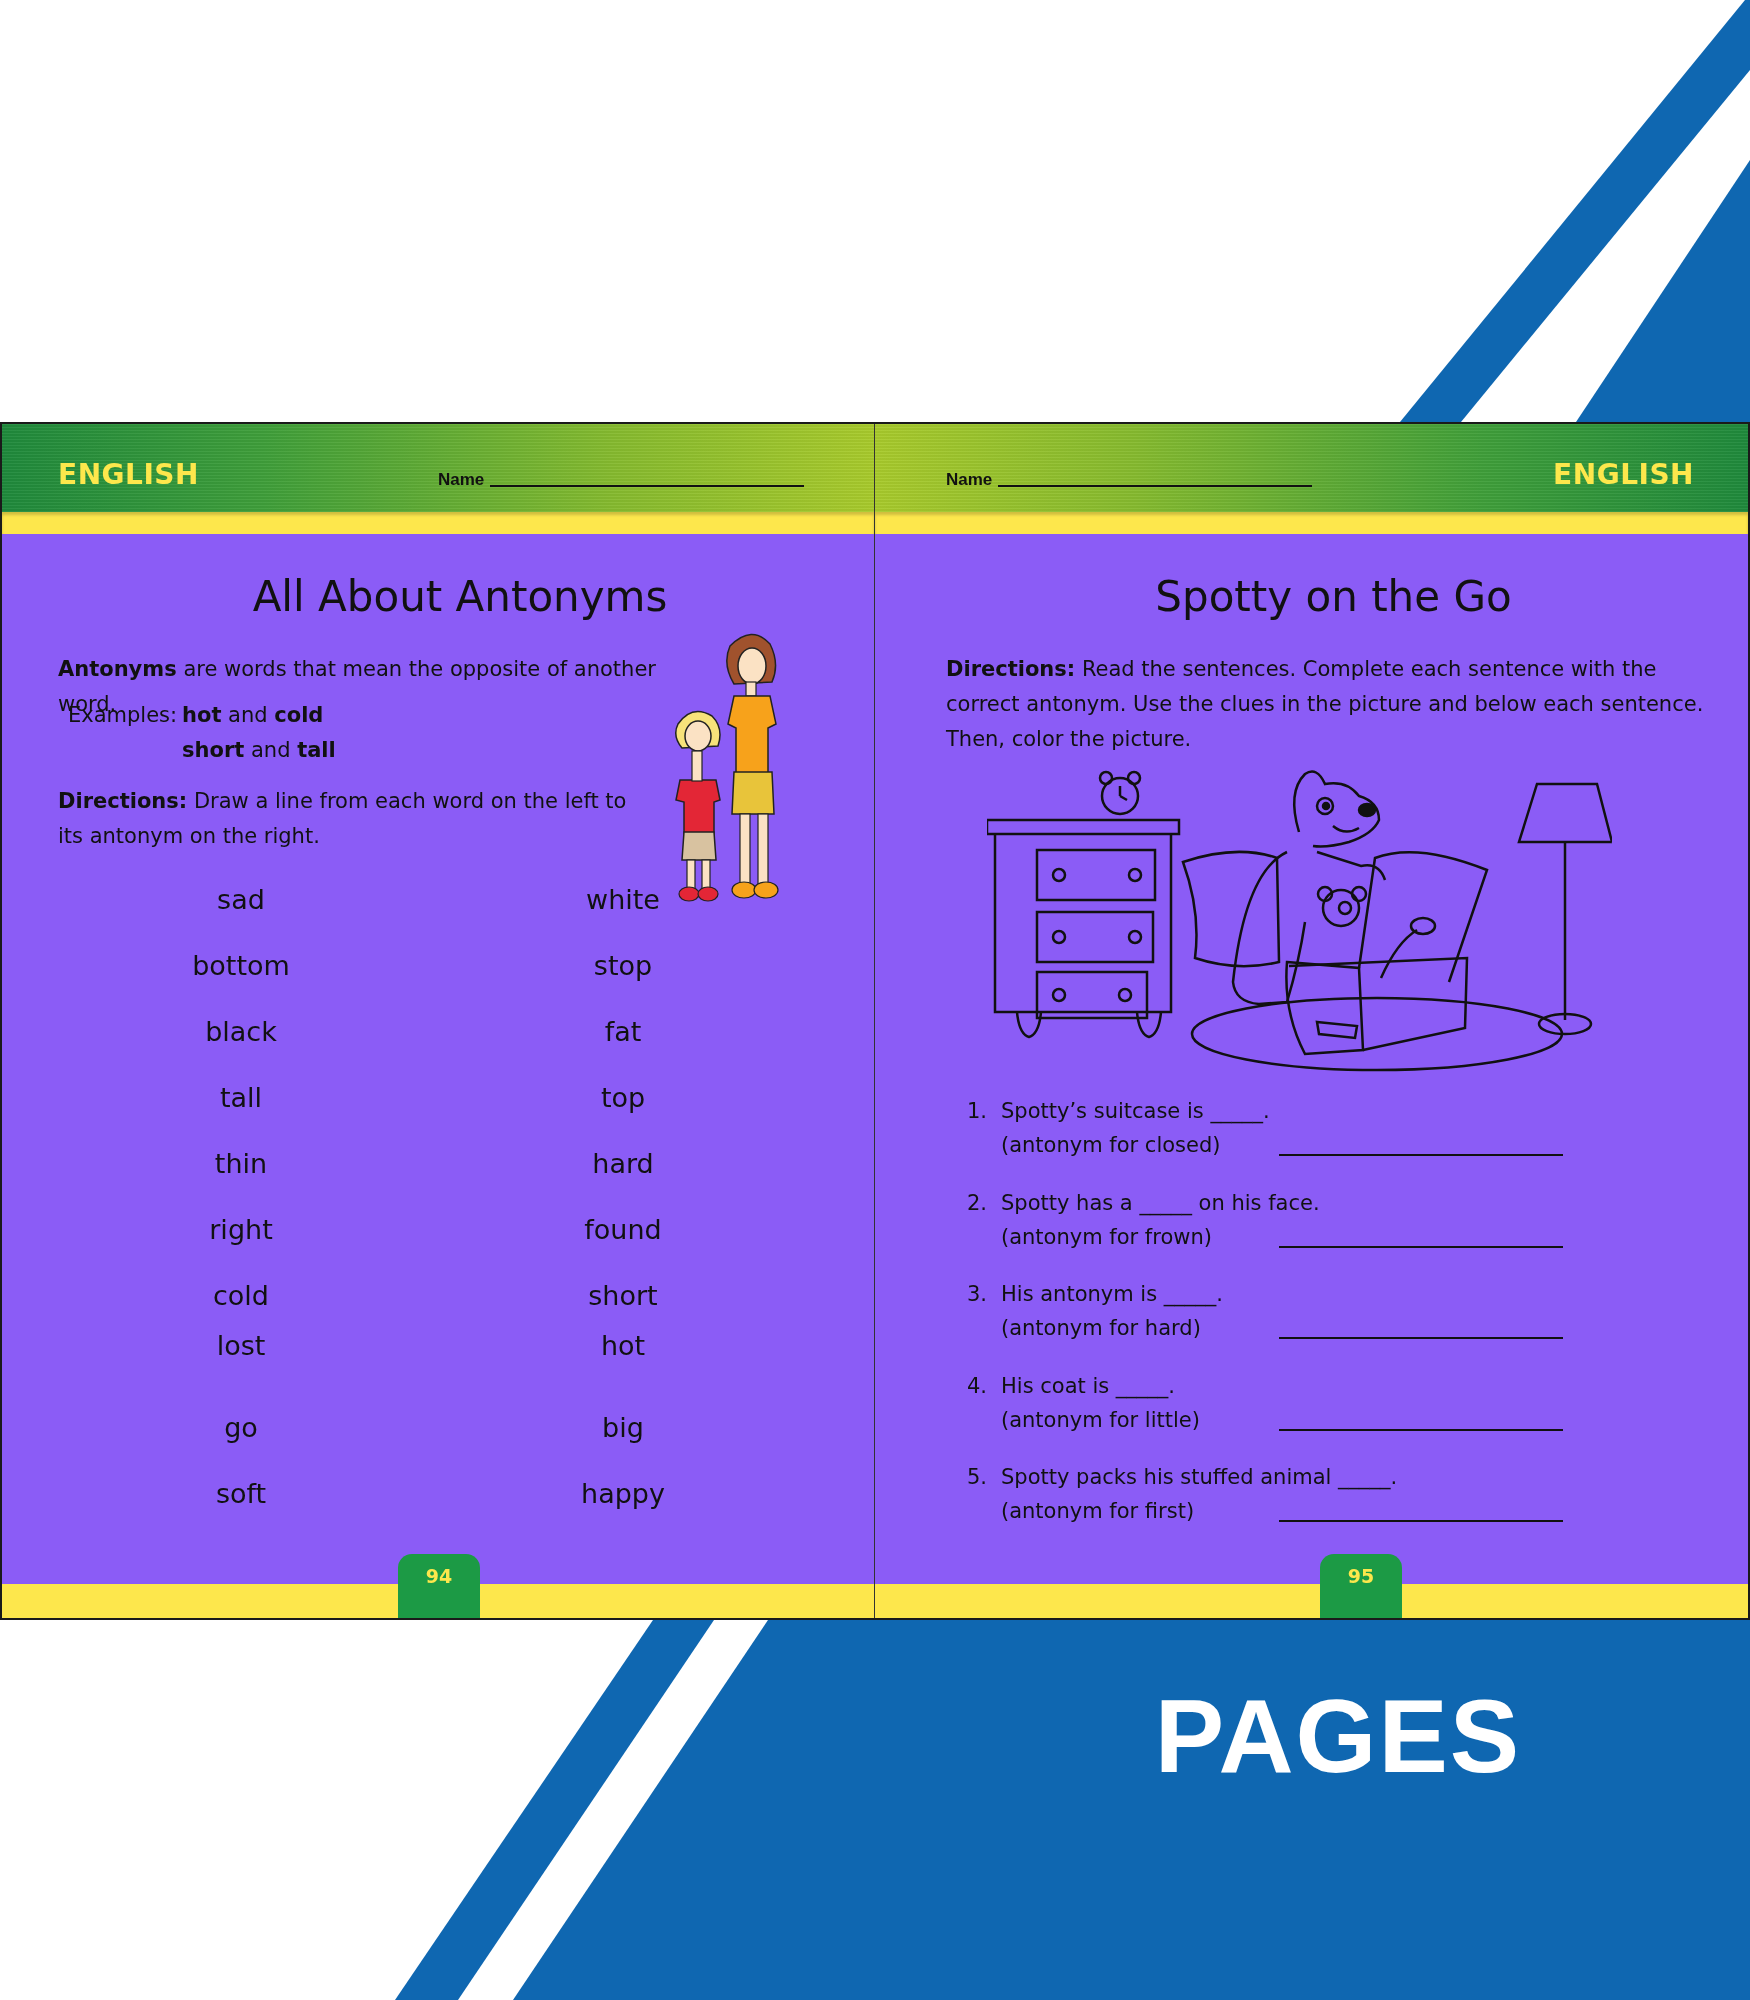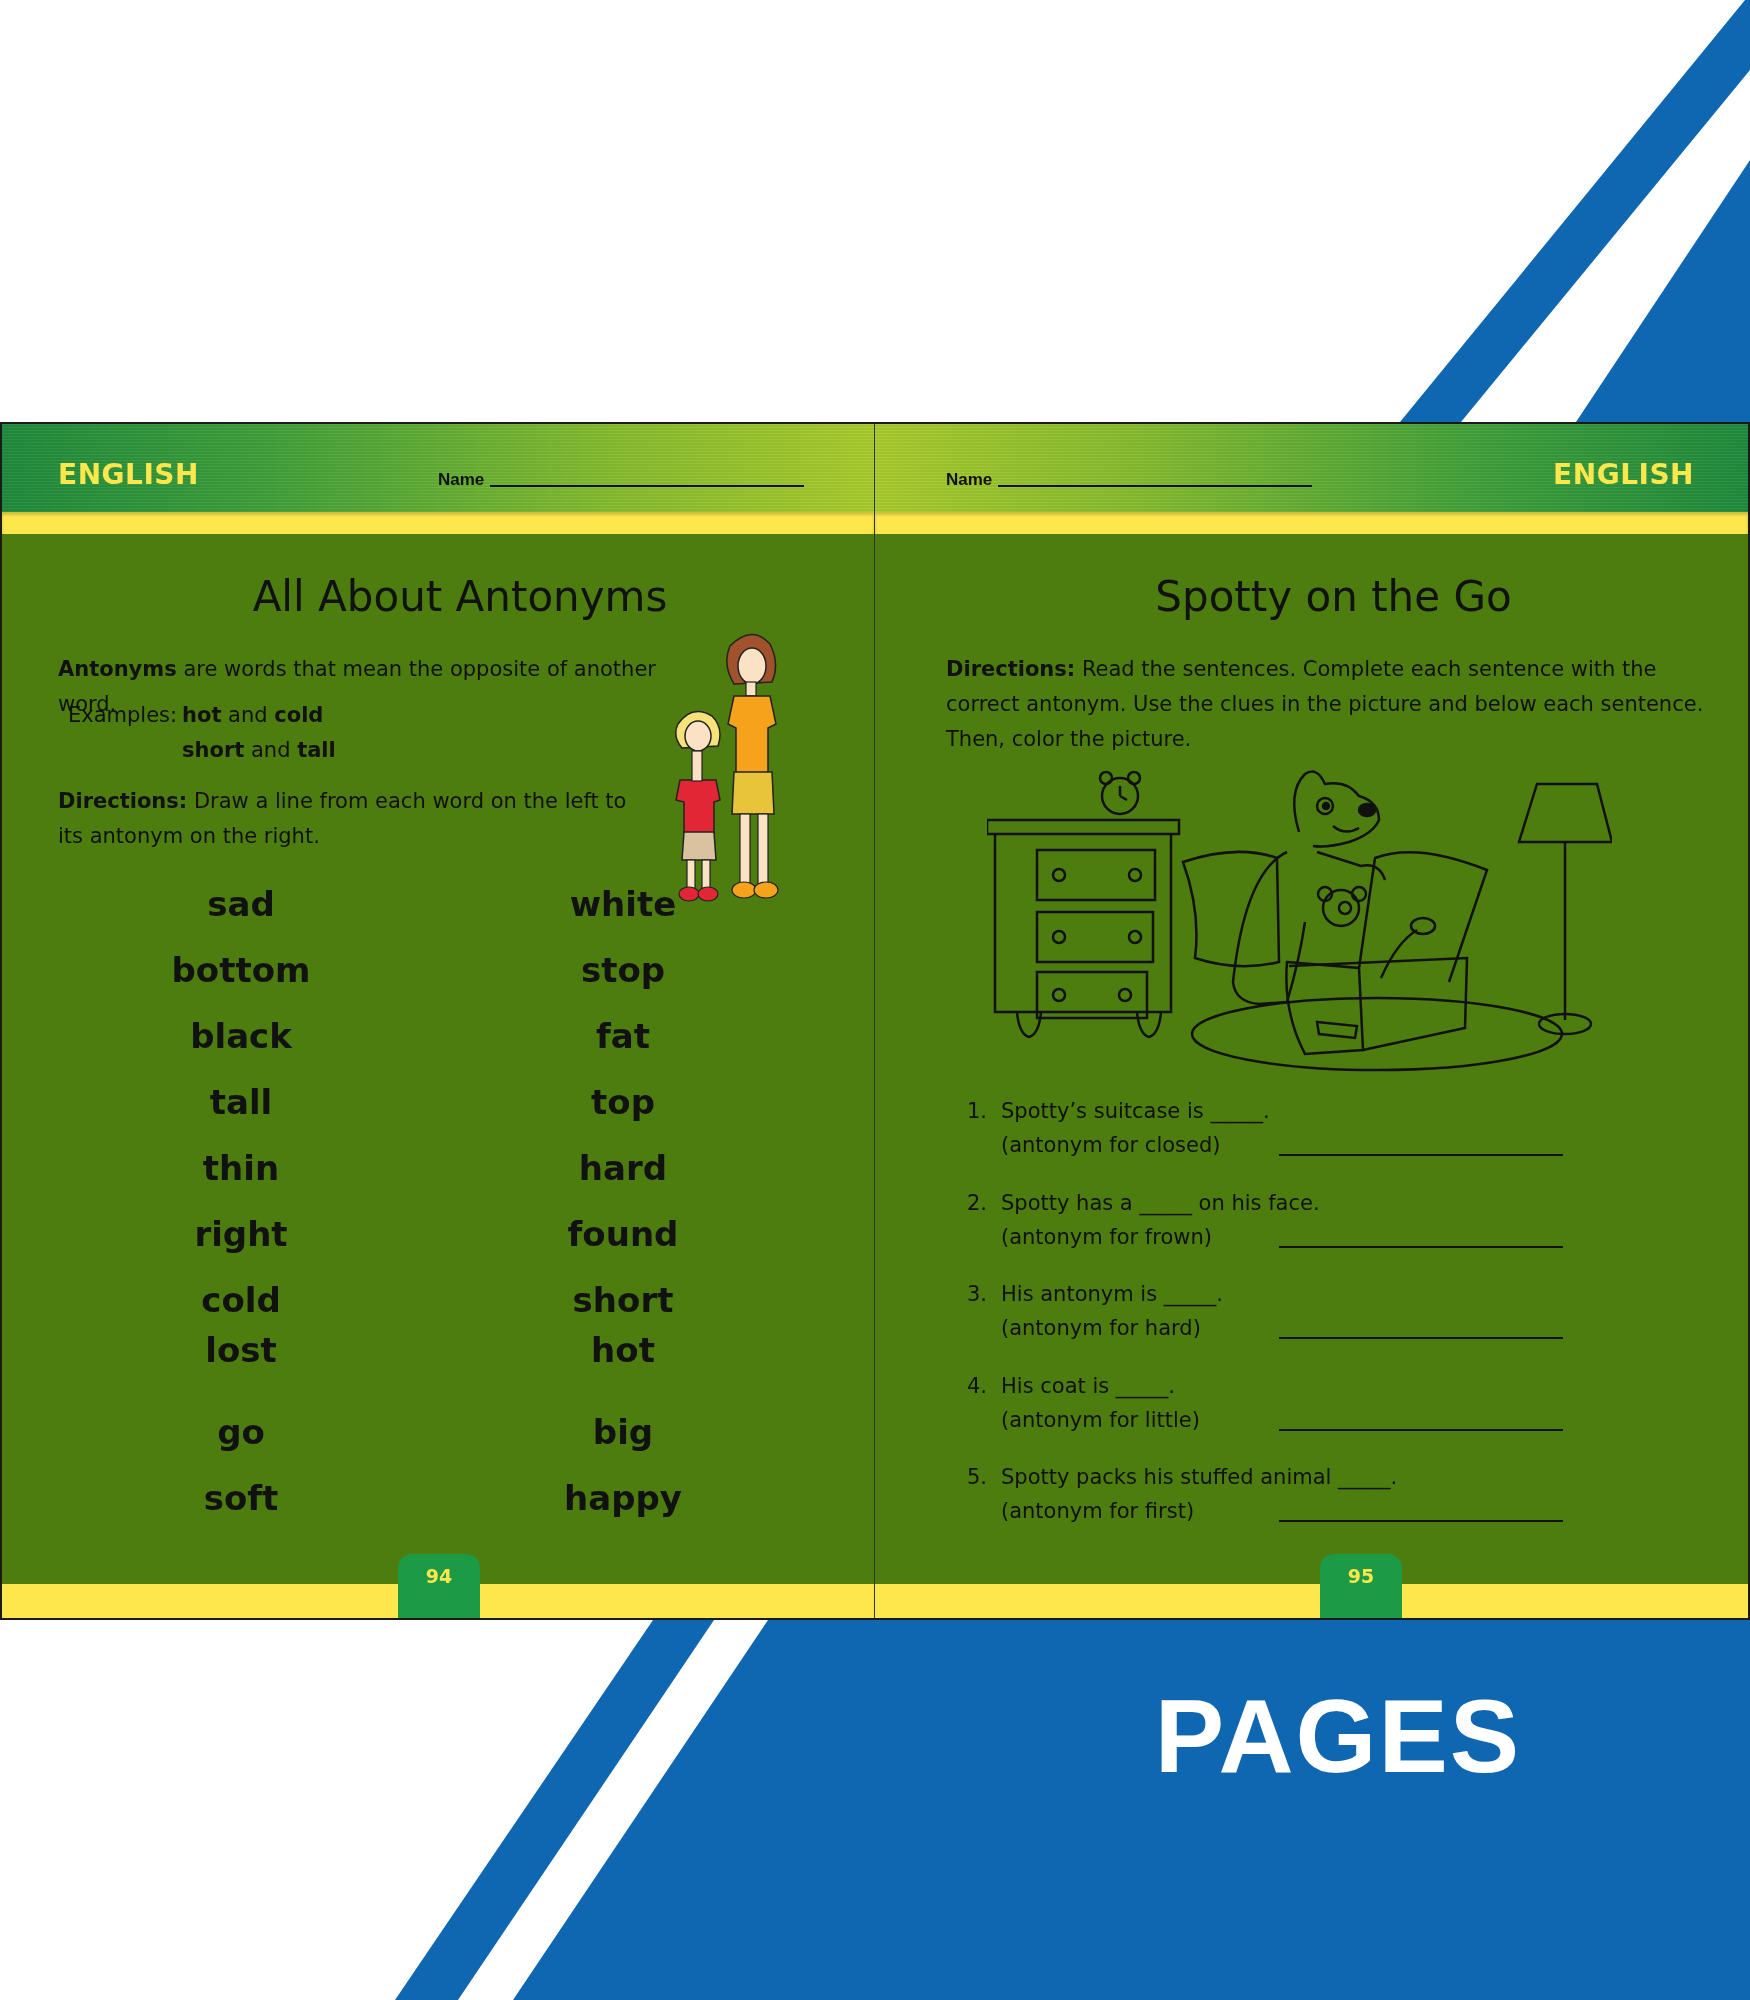--- a/index.html
+++ b/index.html
@@ -5,21 +5,21 @@
   * { box-sizing: border-box; margin: 0; padding: 0; }
   html, body { width: 1750px; height: 2000px; background: #ffffff; overflow: hidden; }
   body { position: relative; font-family: "DejaVu Sans", sans-serif; color: #111; }
 
   
   #bg-art { position: absolute; left: 0; top: 0; width: 1750px; height: 2000px; z-index: 0; }
 
   
   .spread { position: absolute; left: 0; top: 422px; width: 1750px; height: 1198px; z-index: 2;
             background: #fff; border: 2px solid #1a1a1a; display: flex; }
-  .page { position: relative; width: 50%; height: 100%; overflow: hidden; background: #4d7c0f; padding-left: 23px; }
+  .page { position: relative; width: 50%; height: 100%; overflow: hidden; background: #8b5cf6; padding-left: 23px; }
   .page.left { border-right: 1px solid #333; }
 
   .hdr { position: absolute; left: 0; right: 0; top: 0; height: 88px; }
   .page.left .hdr { background: linear-gradient(90deg, #1f8a3c 0%, #3f9f3a 30%, #86bb2f 70%, #a9cb2c 100%); }
   .page.right .hdr { background: linear-gradient(90deg, #a9cb2c 0%, #86bb2f 30%, #3f9f3a 70%, #1f8a3c 100%); }
   .hdr::after { content: ""; position: absolute; inset: 0;
      background: repeating-linear-gradient(0deg, rgba(255,255,255,0.05) 0 1px, rgba(0,0,0,0.04) 1px 3px); }
   .hdr-band { position: absolute; left: 0; right: 0; top: 88px; height: 22px; background: #fde74c;
               box-shadow: inset 0 3px 3px rgba(0,0,0,0.18); }
   .subject { position: absolute; top: 34px; font-family: "DejaVu Sans", sans-serif; font-weight: bold;
@@ -39,21 +39,21 @@
   .body-text b { font-weight: bold; }
 
   
   .intro { left: 56px; top: 228px; width: 640px; }
   .examples { left: 56px; top: 274px; display: grid; grid-template-columns: 112px auto; column-gap: 2px; margin-left: 10px; }
   .dirs-left { left: 56px; top: 360px; width: 600px; }
 
   .kids { position: absolute; left: 670px; top: 200px; width: 130px; height: 280px; }
 
   .words { position: absolute; top: 460px; left: 0; right: 0; }
-  .word-row { position: absolute; left: 0; right: 0; height: 40px; font-size: 34px; font-family: "DejaVu Sans", sans-serif; font-weight: bold; }
+  .word-row { position: absolute; left: 0; right: 0; height: 40px; font-size: 27px; font-family: "DejaVu Sans", sans-serif; }
   .word-row span { position: absolute; transform: translateX(-50%); white-space: nowrap; }
   .word-row .lw { left: 239px; }
   .word-row .rw { left: 621px; }
 
   
   .dirs-right { left: 71px; top: 228px; width: 760px; }
   .scene { position: absolute; left: 112px; top: 338px; width: 625px; height: 310px; }
 
   .questions { position: absolute; left: 92px; top: 670px; width: 730px; }
   .q { position: relative; height: 91.5px; font-family: "DejaVu Sans", sans-serif; font-size: 21px; line-height: 34px; }

